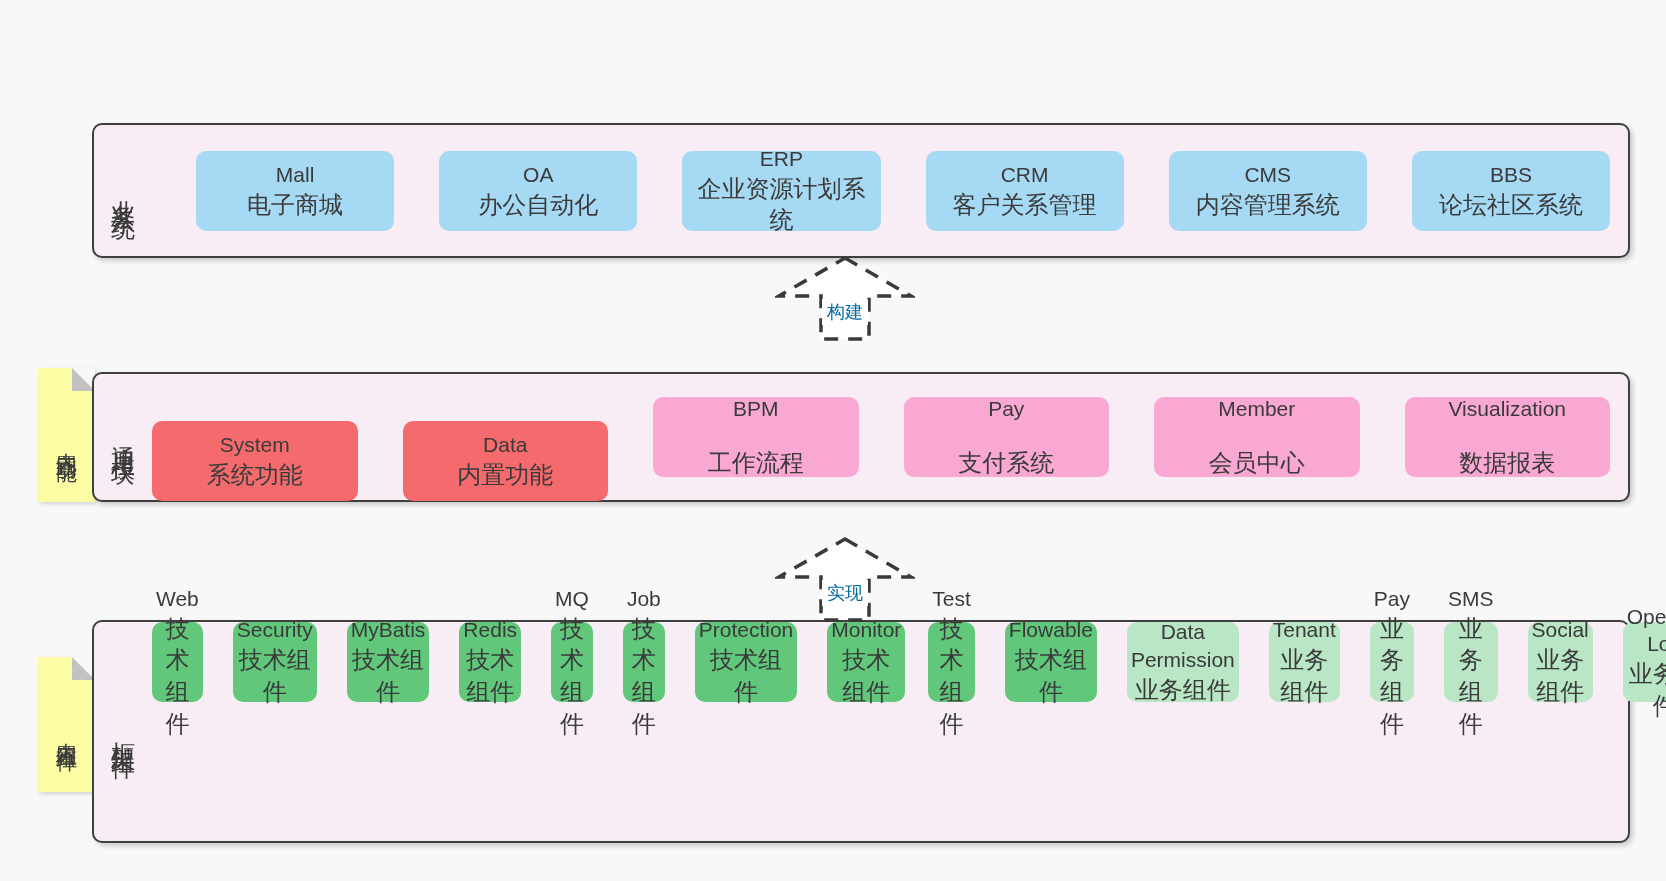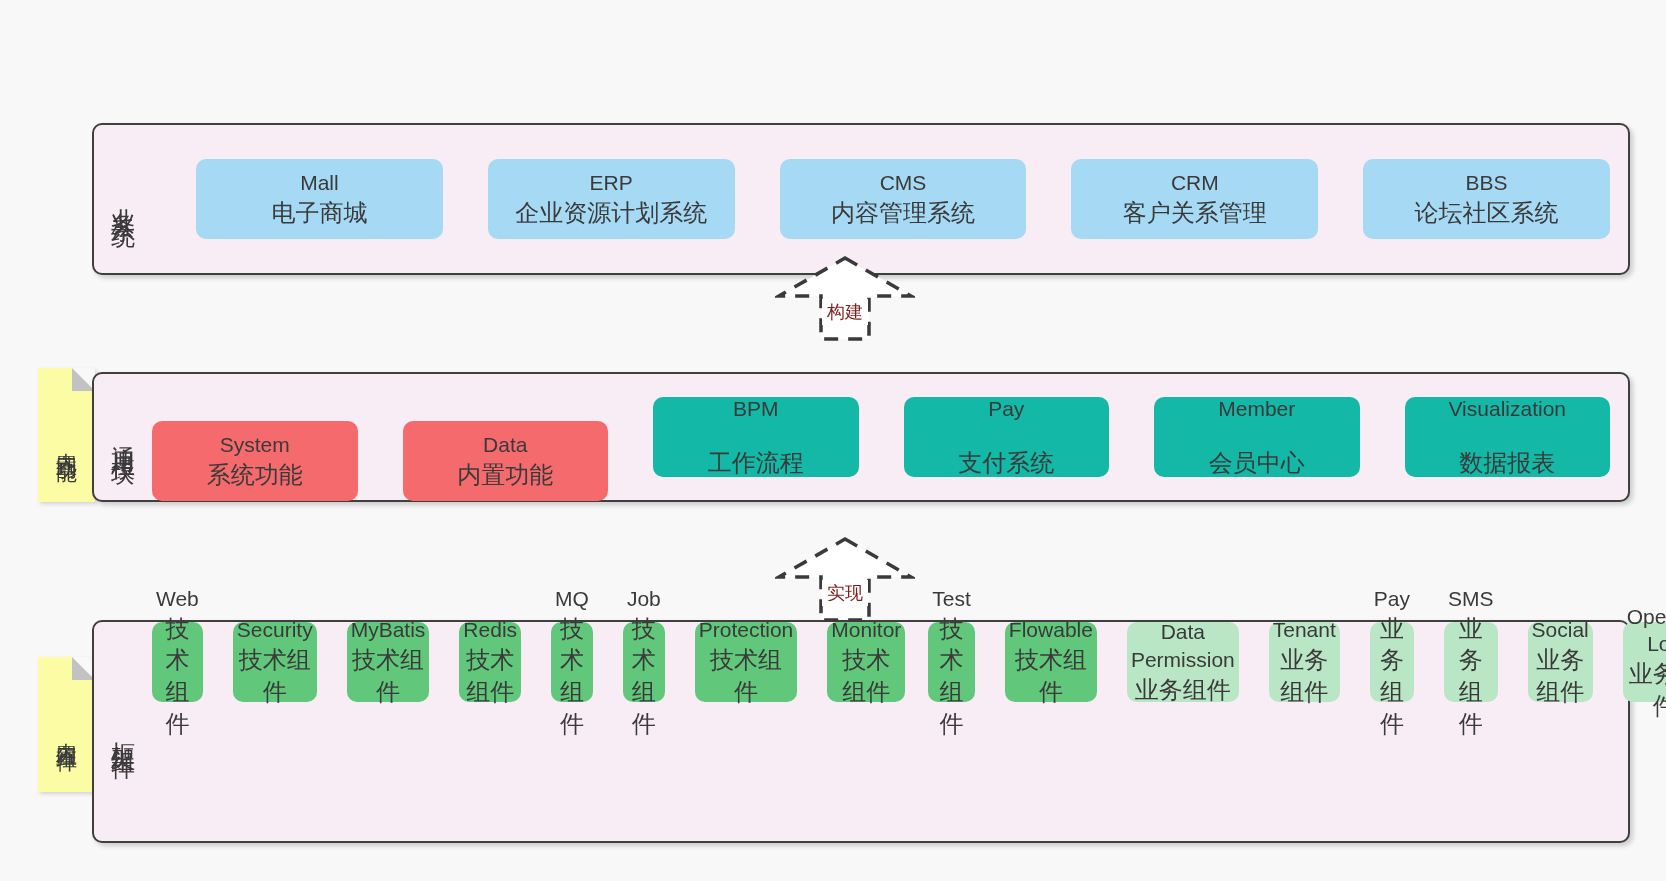--- a/index.html
+++ b/index.html
@@ -19,21 +19,21 @@
     position:absolute;
     left:92px; width:1538px;
     background:#f8ecf5;
     border:2px solid #3f3f3f;
     border-radius:10px;
     box-shadow:3px 3px 5px rgba(0,0,0,0.18);
     display:flex;
     box-sizing:border-box;
     z-index:1;
   }
-  .band-business  { top:123px; height:152px;gap:44px; }
+  .band-business  { top:123px; height:135px;gap:44px; }
   .band-modules   { top:372px; height:130px; }
   .band-framework { top:620px; height:223px; }
   .band-label {
     width:58px;
     display:flex; align-items:center; justify-content:center;
     writing-mode:vertical-rl; text-orientation:upright;
     font-size:24px; letter-spacing:5px; color:#3a3a3a;
   }
   .boxes {
     flex:1;
@@ -55,21 +55,21 @@
     align-items:center; justify-content:center;
     text-align:center;
     padding:2px 4px;
     box-sizing:border-box;
     line-height:1.32;
   }
   .box .t { font-size:21px; }
   .box .s { font-size:24px; }
   .blue       { background:#a6d9f3; }
   .red        { background:#f56b6d;margin-top:48px; }
-  .pink       { background:#14b8a6;gap:24px; }
+  .pink       { background:#f9a8d4;gap:24px; }
   .green      { background:#61c77b; }
   .lightgreen { background:#b9e6c4; }
   
   .arrow {
     position:absolute;
     left:775px;
     width:140px; height:88px;
     z-index:2;
   }
   .arrow-build     { top:255px; }
@@ -81,21 +81,21 @@
     stroke-width:3.5;
     stroke-dasharray:14 10;
   }
   .arrow-label {
     position:absolute;
     left:50%; top:44px;
     transform:translateX(-50%);
     background:#ffffff;
     padding:1px 5px;
     font-size:18px;
-    color:#7f1d1d;
+    color:#0369a1;
     white-space:nowrap;
   }
   
   .sticky {
     position:absolute;
     left:38px; width:57px;
     background:#fbfca4;
     box-shadow:2px 2px 4px rgba(0,0,0,0.15);
     display:flex; align-items:center; justify-content:center;
     z-index:0;
@@ -122,30 +122,34 @@
 <div class="page">
 
   <section class="band band-business">
     <div class="band-label">业务系统</div>
     <div class="boxes row6">
       <div class="box blue">
         <div class="t">Mall</div>
         <div class="s">电子商城</div>
       </div>
       <div class="box blue">
+        <div class="t">OA</div>
+        <div class="s">办公自动化</div>
+      </div>
+      <div class="box blue">
         <div class="t">ERP</div>
         <div class="s">企业资源计划系统</div>
       </div>
       <div class="box blue">
+        <div class="t">CRM</div>
+        <div class="s">客户关系管理</div>
+      </div>
+      <div class="box blue">
         <div class="t">CMS</div>
         <div class="s">内容管理系统</div>
-      </div>
-      <div class="box blue">
-        <div class="t">CRM</div>
-        <div class="s">客户关系管理</div>
       </div>
       <div class="box blue">
         <div class="t">BBS</div>
         <div class="s">论坛社区系统</div>
       </div>
     </div>
   </section>
 
   <div class="arrow arrow-build">
     <svg viewBox="0 0 140 88">

